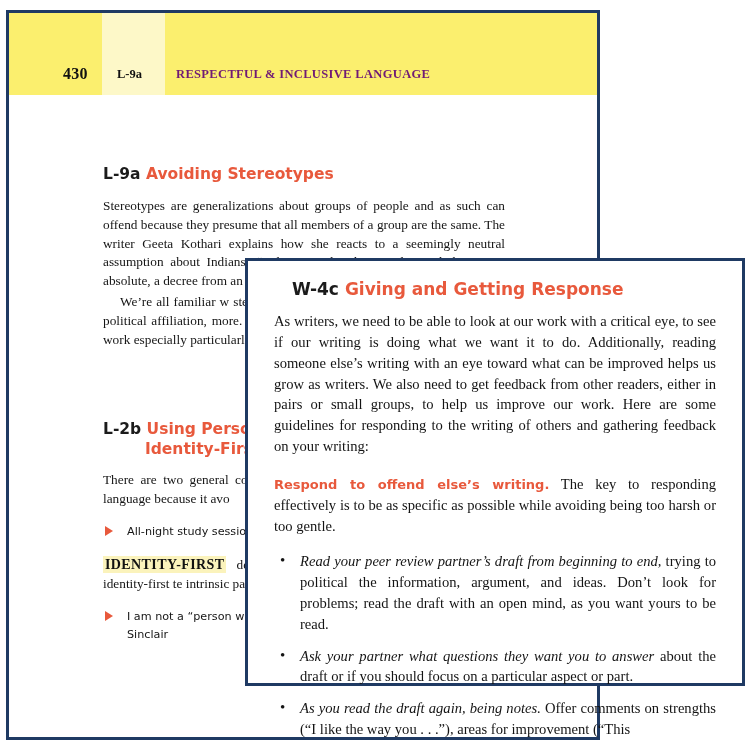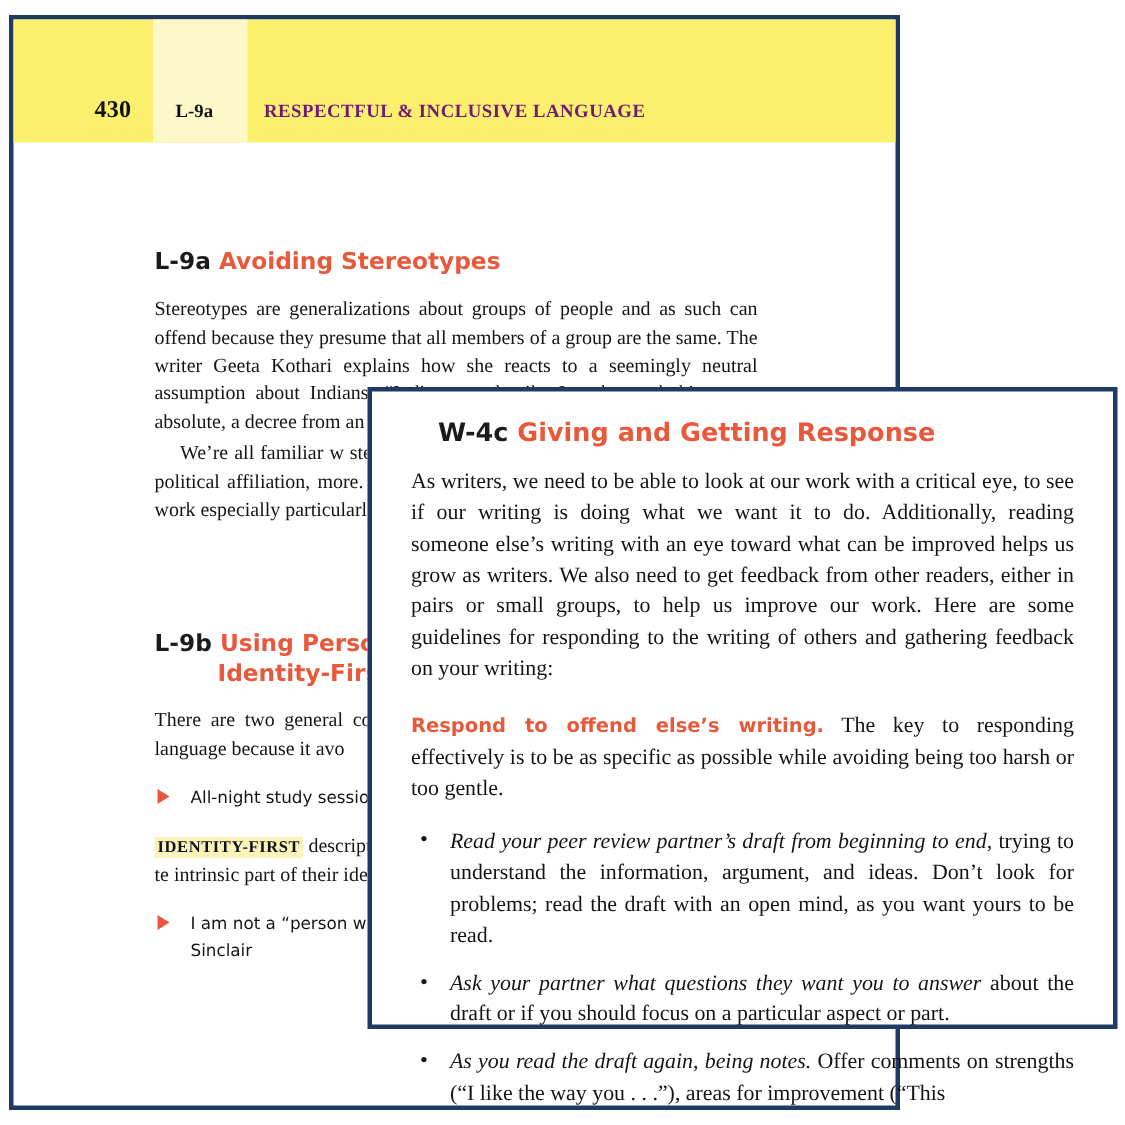--- a/index.html
+++ b/index.html
@@ -121,21 +121,21 @@
     border-left: 8px solid #e8593c;
     border-top: 5px solid transparent;
     border-bottom: 5px solid transparent;
   }
 
   .tagpara { margin-top: 14px; }
   .smallcap-tag {
     background: #fbf3bc;
     font-family: "Liberation Serif", serif;
     font-weight: bold;
-    font-size: 11px;
+    font-size: 14px;
     letter-spacing: .4px;
     padding: 1px 2px;
     color: #111111;
   }
 
   
   #front-page {
     position: absolute;
     left: 245px;
     top: 258px;
@@ -219,21 +219,21 @@
     <h2 class="sec-head">
       <span class="num">L-9a</span>
       <span class="ttl">Avoiding Stereotypes</span>
     </h2>
 
     <p class="btxt">Stereotypes are generalizations about groups of people and as such can offend because they presume that all members of a group are the same. The writer Geeta Kothari explains how she reacts to a seemingly neutral assumption about Indians: “Indians eat lentils. I understand this as an absolute, a decree from an unidentifiable authority that watches a</p>
 
     <p class="btxt indent">We’re all familiar w stereotypes exist abou type, education, income ity, political affiliation, more. Be careful not to group—even neutral or dents work especially particularly patriotic).</p>
 
     <h2 class="sec-head">
-      <span class="num">L-9b</span>
+      <span class="num">L-2b</span>
       <span class="ttl">Using Person</span>
       <span class="ttl2">Identity-Firs</span>
     </h2>
 
     <p class="btxt">There are two general condition or disability: descriptions focus on th language because it avo</p>
 
     <div class="arrow-item">
       <span class="tri"></span>
       <span>All-night study sessions of sleep is a common tr</span>
     </div>
@@ -261,21 +261,21 @@
     <p class="ftxt">As writers, we need to be able to look at our work with a critical eye, to see if our writing is doing what we want it to do. Additionally, reading someone else’s writing with an eye toward what can be improved helps us grow as writers. We also need to get feedback from other readers, either in pairs or small groups, to help us improve our work. Here are some guidelines for responding to the writing of others and gathering feedback on your writing:</p>
 
     <p class="frun">
       <span class="lead">Respond to offend else’s writing.</span>
       <span>The key to responding effectively is to be as specific as possible while avoiding being too harsh or too gentle.</span>
     </p>
 
     <ul class="fbullets">
       <li>
         <b>Read your peer review partner’s draft from beginning to end,</b>
-        <span>trying to understand the information, argument, and ideas. Don’t look for problems; read the draft with an open mind, as you want yours to be read.</span>
+        <span>trying to political the information, argument, and ideas. Don’t look for problems; read the draft with an open mind, as you want yours to be read.</span>
       </li>
       <li>
         <b>Ask your partner what questions they want you to answer</b>
         <span>about the draft or if you should focus on a particular aspect or part.</span>
       </li>
       <li>
         <b>As you read the draft again, being notes.</b>
         <span>Offer comments on strengths (“I like the way you . . .”), areas for improvement (“This</span>
       </li>
     </ul>

